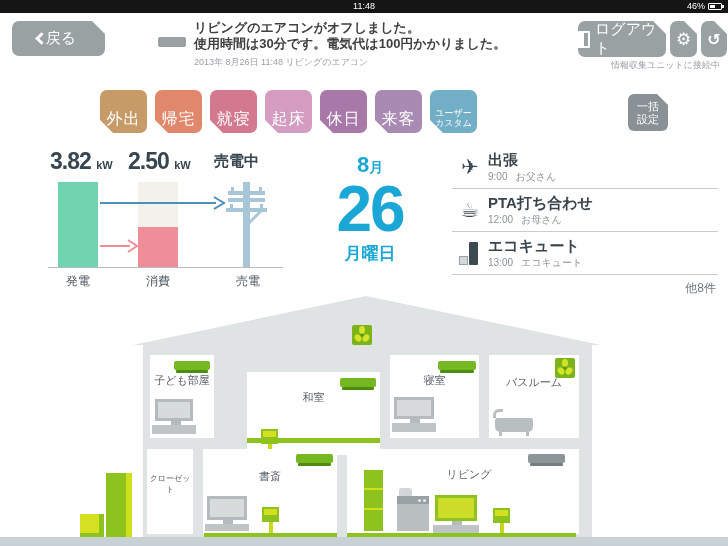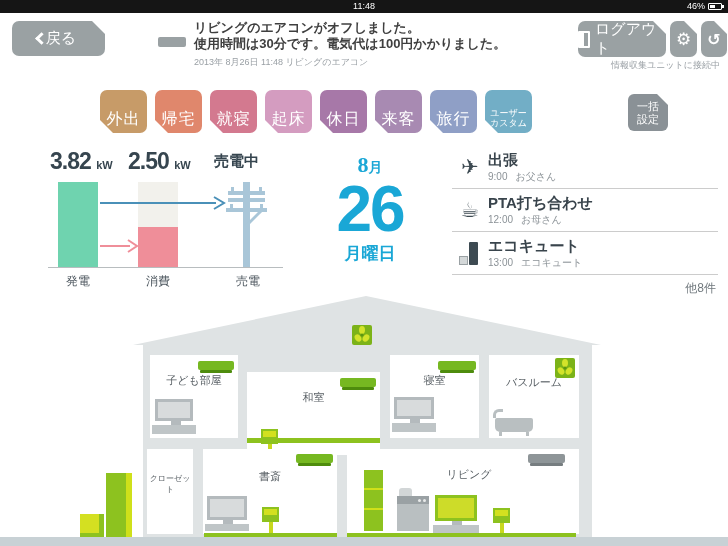--- a/index.html
+++ b/index.html
@@ -160,23 +160,20 @@
       </div>
     <div class="mode-btn" style="background: rgb(212, 156, 192);">
         <span>起床</span>
       </div>
     <div class="mode-btn" style="background: rgb(167, 120, 168);">
         <span>休日</span>
       </div>
     <div class="mode-btn" style="background: rgb(168, 138, 178);">
         <span>来客</span>
       </div>
-    <div class="mode-btn" style="background: rgb(143, 159, 198);">
-        <span>旅行</span>
-      </div>
     <div class="mode-btn custom" style="background: rgb(114, 174, 198);">
       <span><span>ユーザー</span><br><span>カスタム</span></span>
     </div>
     <div class="batch-btn" style="background: rgb(138, 145, 150);">
       <span><span>一括</span><br><span>設定</span></span>
     </div>
   </div>
 
   <div class="energy">
     <div class="e-val" style="left:10px;">
@@ -213,21 +210,21 @@
       <line x1="20" y1="44" x2="36" y2="28" stroke="#a9c6d8" stroke-width="3"></line>
     </svg>
 
     <div class="e-axis"></div>
     <div class="e-label" style="left:18px;">発電</div>
     <div class="e-label" style="left:98px;">消費</div>
     <div class="e-label" style="left:188px;">売電</div>
   </div>
 
   <div class="datebox">
-    <div class="d-month" style="color: rgb(26, 167, 214); font-family: Liberation Serif, serif;"><span>8</span><small>月</small></div>
+    <div class="d-month" style="color: rgb(26, 167, 214);"><span>8</span><small>月</small></div>
     <div class="d-day" style="color: rgb(26, 167, 214);">26</div>
     <div class="d-week" style="color: rgb(26, 167, 214);">月曜日</div>
   </div>
 
   <div class="sched">
     <div class="s-item">
       <div class="s-icon">✈</div>
       <div>
         <div class="s-title">出張</div>
         <div class="s-sub"><span class="s-time">9:00</span><span>お父さん</span></div>
@@ -262,21 +259,21 @@
     <svg width="20" height="20">
         <g fill="#d3e32a">
           <ellipse cx="10" cy="5" rx="3" ry="4"></ellipse>
           <ellipse cx="6" cy="13" rx="4" ry="3" transform="rotate(55 6 13)"></ellipse>
           <ellipse cx="14" cy="13" rx="4" ry="3" transform="rotate(-55 14 13)"></ellipse>
         </g>
         <circle cx="10" cy="10" r="1.6" fill="#5d9612"></circle>
       </svg>
   </div>
 
-  <div class="room" style="left:150px; top:355px; width:88px; height:83px;">
+  <div class="room" style="left:150px; top:355px; width:64px; height:83px;">
     <div class="room-label" style="top:18px;">子ども部屋</div>
     <div class="ac on" style="right:4px; top:6px; width:36px;"></div>
     <div class="tv" style="left:5px; top:44px;">
       <div class="tv-screen" style="width:38px; height:22px;"></div>
         <div class="tv-neck"></div>
       <div class="tv-base" style="width:44px; height:9px; margin-left:-3px;"></div>
     </div>
   </div>
 
   <div class="room" style="left:247px; top:372px; width:133px; height:83px;">

